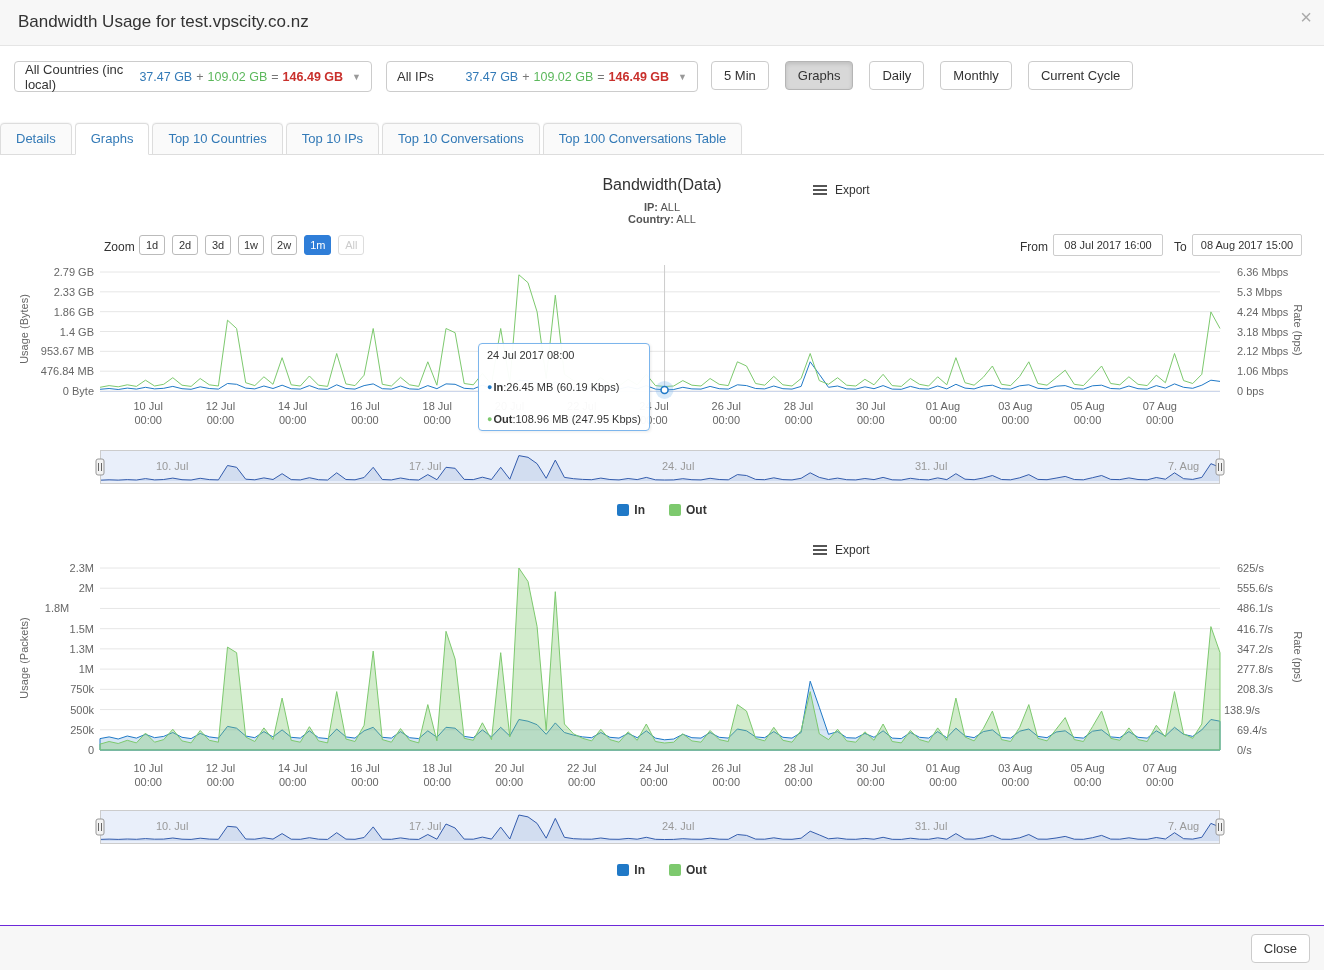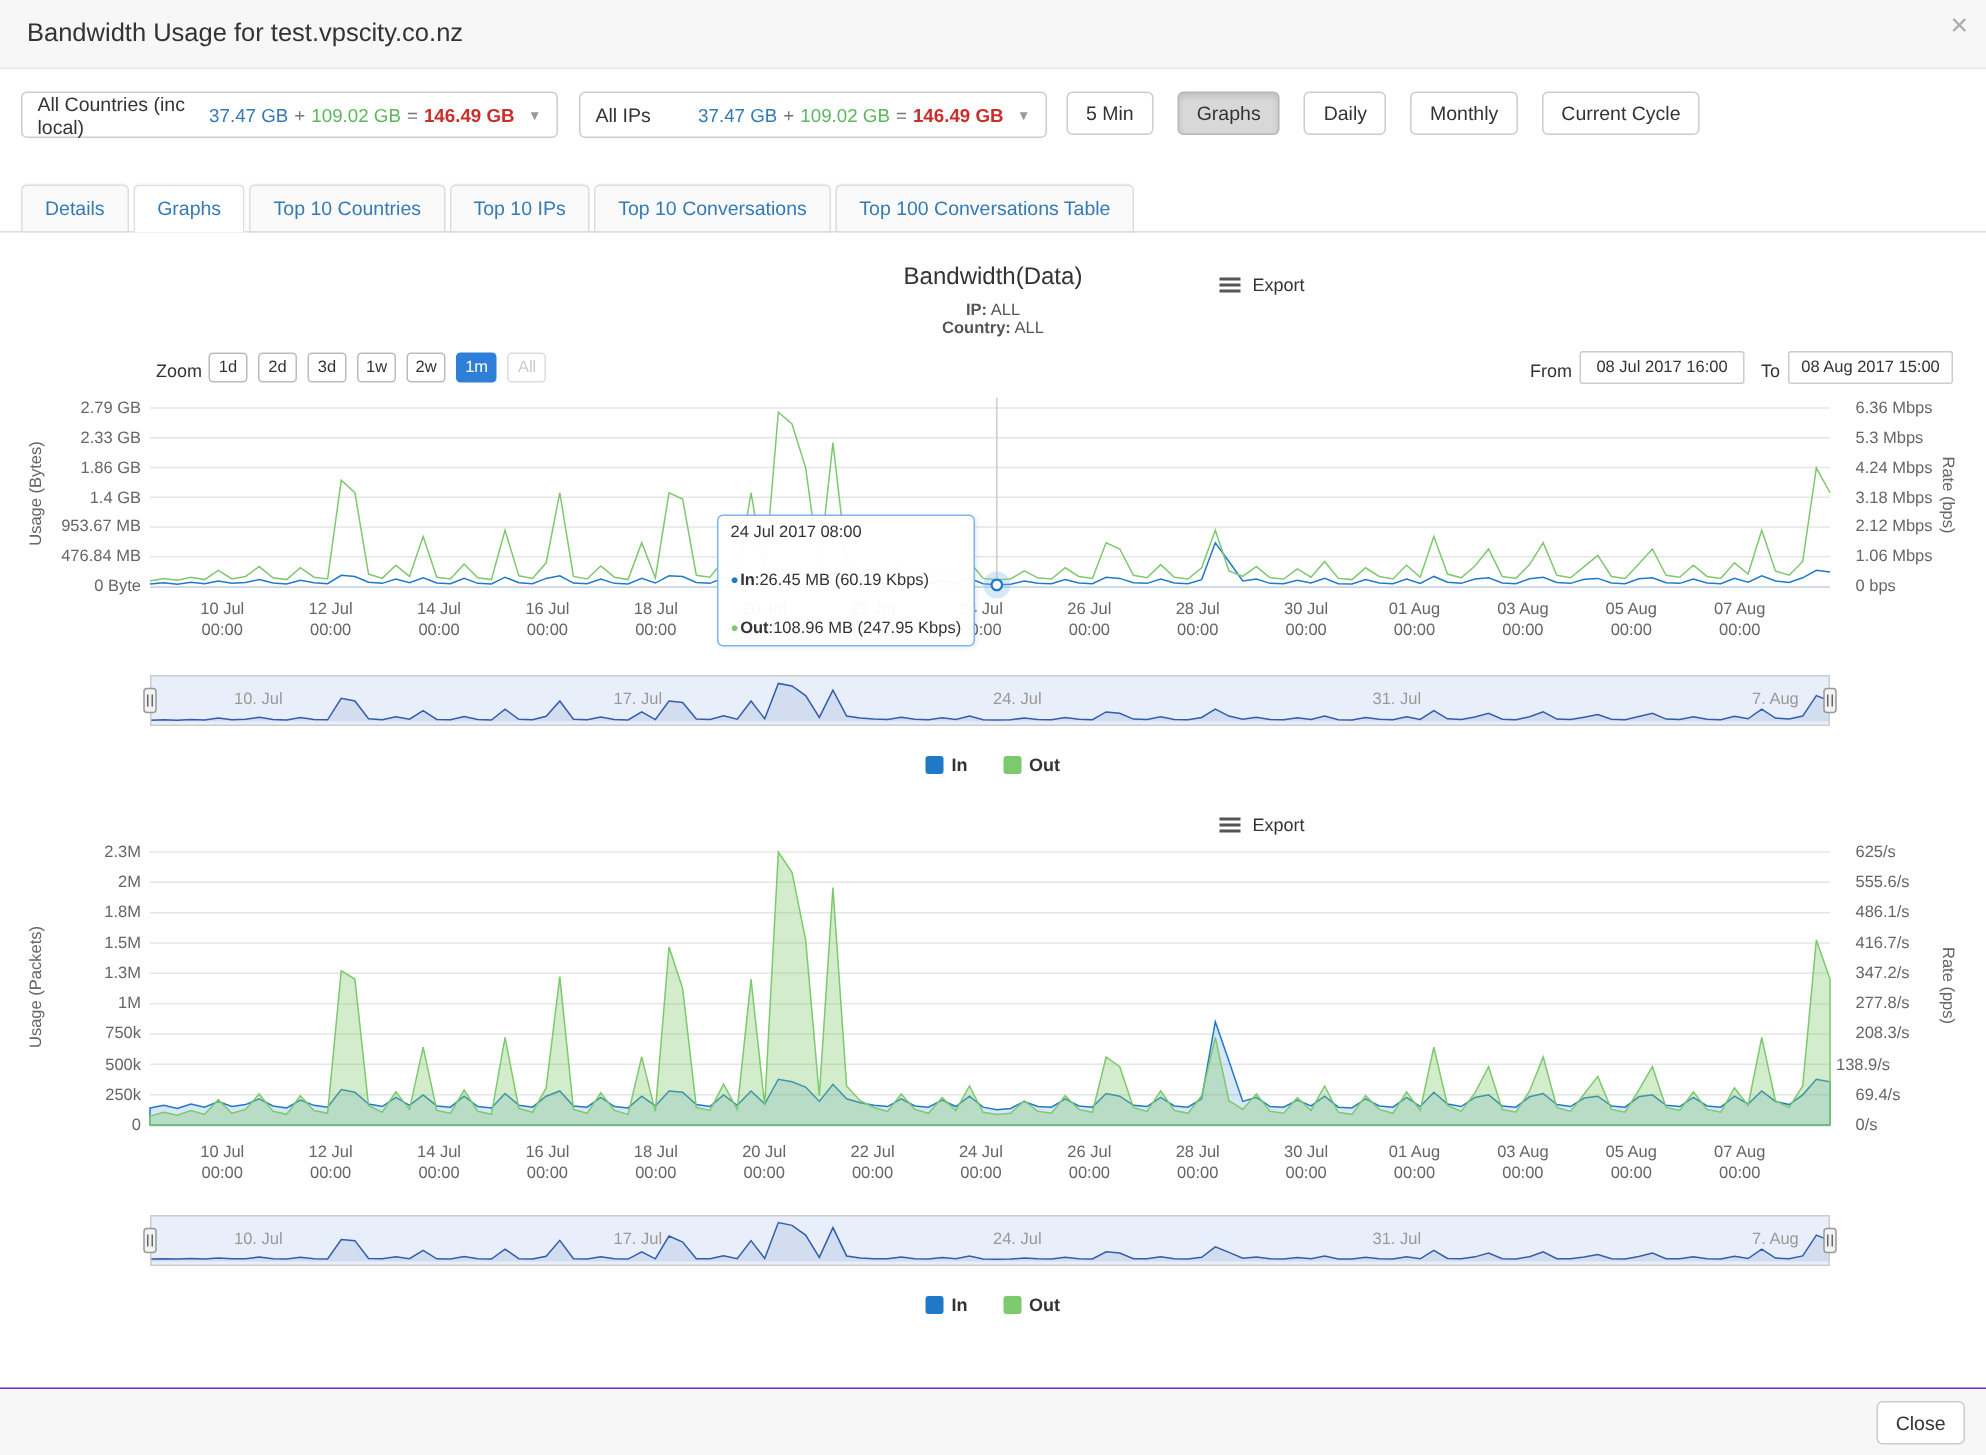--- a/index.html
+++ b/index.html
@@ -11,21 +11,21 @@
 .filter-box{position:absolute;top:61px;height:31px;border:1px solid #ccc;border-radius:4px;background:#fff;display:flex;align-items:center;padding:0 10px;font-size:13px;color:#333;cursor:pointer}
 .filter-box .lbl{margin-right:14px}
 .filter-box .num{font-size:12.5px;margin:0 2px;white-space:nowrap}
 .filter-box .op{color:#777;font-size:12.5px;margin:0 2px}
 .filter-box b{font-weight:bold}
 .filter-box .spacer{flex:1}
 .caret{font-size:9px;color:#999;margin-left:7px}
 .btn{display:inline-block;border:1px solid #ccc;background:#fff;border-radius:4px;font-size:13px;color:#333;padding:6px 12px;cursor:pointer;font-family:inherit;white-space:nowrap}
 .btn.active{background:#d8d8d8;border-color:#b5b5b5;box-shadow:inset 0 2px 4px rgba(0,0,0,.12)}
 .period-group{position:absolute;left:711px;top:61px;display:flex;gap:16px}
-.tabs{position:absolute;left:0;top:122px;width:100%;height:33px;border-bottom:1px solid #ddd;padding-left:14px;display:flex;gap:3px;align-items:flex-end}
+.tabs{position:absolute;left:0;top:122px;width:100%;height:33px;border-bottom:1px solid #ddd;display:flex;gap:3px;align-items:flex-end}
 .tab{height:32px;line-height:30px;padding:0 15px;border:1px solid #ddd;border-radius:4px 4px 0 0;background:#fafafa;color:#337ab7;font-size:13px;cursor:pointer;margin-bottom:-1px;box-shadow:0 -1px 1px rgba(0,0,0,.04);white-space:nowrap}
 .tab.active{background:#fff;border-bottom-color:#fff;z-index:2;position:relative}
 .chart-title{position:absolute;left:0;width:100%;text-align:center;font-size:16px;color:#333}
 .subtitle{position:absolute;left:0;width:100%;text-align:center;font-size:11px;color:#555}
 .subtitle b{font-weight:bold}
 .export{position:absolute;display:flex;align-items:center;gap:8px;cursor:pointer}
 .export .bars{width:14px;display:flex;flex-direction:column;gap:2px}
 .export .bars i{height:2px;background:#555;display:block}
 .export .lbl{font-size:12px;color:#333}
 .zoom-label{position:absolute;left:104px;top:240px;font-size:12px;color:#333}
@@ -290,21 +290,21 @@
       </svg>
       <div class="navtick" style="left:156px;top:460px;">10. Jul</div>
       <div class="navtick" style="left:409px;top:460px;">17. Jul</div>
       <div class="navtick" style="left:662px;top:460px;">24. Jul</div>
       <div class="navtick" style="left:915px;top:460px;">31. Jul</div>
       <div class="navtick" style="left:1168px;top:460px;">7. Aug</div>
       <div class="ytick left" style="left:20px;top:562px;width:74px;">2.3M</div>
       <div class="ytick" style="left:1237px;top:562px;width:74px;">625/s</div>
       <div class="ytick left" style="left:20px;top:582.2222222222222px;width:74px;">2M</div>
       <div class="ytick" style="left:1237px;top:582.2222222222222px;width:74px;">555.6/s</div>
-      <div class="ytick left" style="left:20px;top:602.4444444444445px;width:74px;">1.8M</div>
+      <div class="ytick left" style="left:20px;top:602.4444444444445px;width:74px;text-align:center;">1.8M</div>
       <div class="ytick" style="left:1237px;top:602.4444444444445px;width:74px;">486.1/s</div>
       <div class="ytick left" style="left:20px;top:622.6666666666666px;width:74px;">1.5M</div>
       <div class="ytick" style="left:1237px;top:622.6666666666666px;width:74px;">416.7/s</div>
       <div class="ytick left" style="left:20px;top:642.8888888888889px;width:74px;">1.3M</div>
       <div class="ytick" style="left:1237px;top:642.8888888888889px;width:74px;">347.2/s</div>
       <div class="ytick left" style="left:20px;top:663.1111111111111px;width:74px;">1M</div>
       <div class="ytick" style="left:1237px;top:663.1111111111111px;width:74px;">277.8/s</div>
       <div class="ytick left" style="left:20px;top:683.3333333333334px;width:74px;">750k</div>
       <div class="ytick" style="left:1237px;top:683.3333333333334px;width:74px;">208.3/s</div>
       <div class="ytick left" style="left:20px;top:703.5555555555555px;width:74px;">500k</div>

